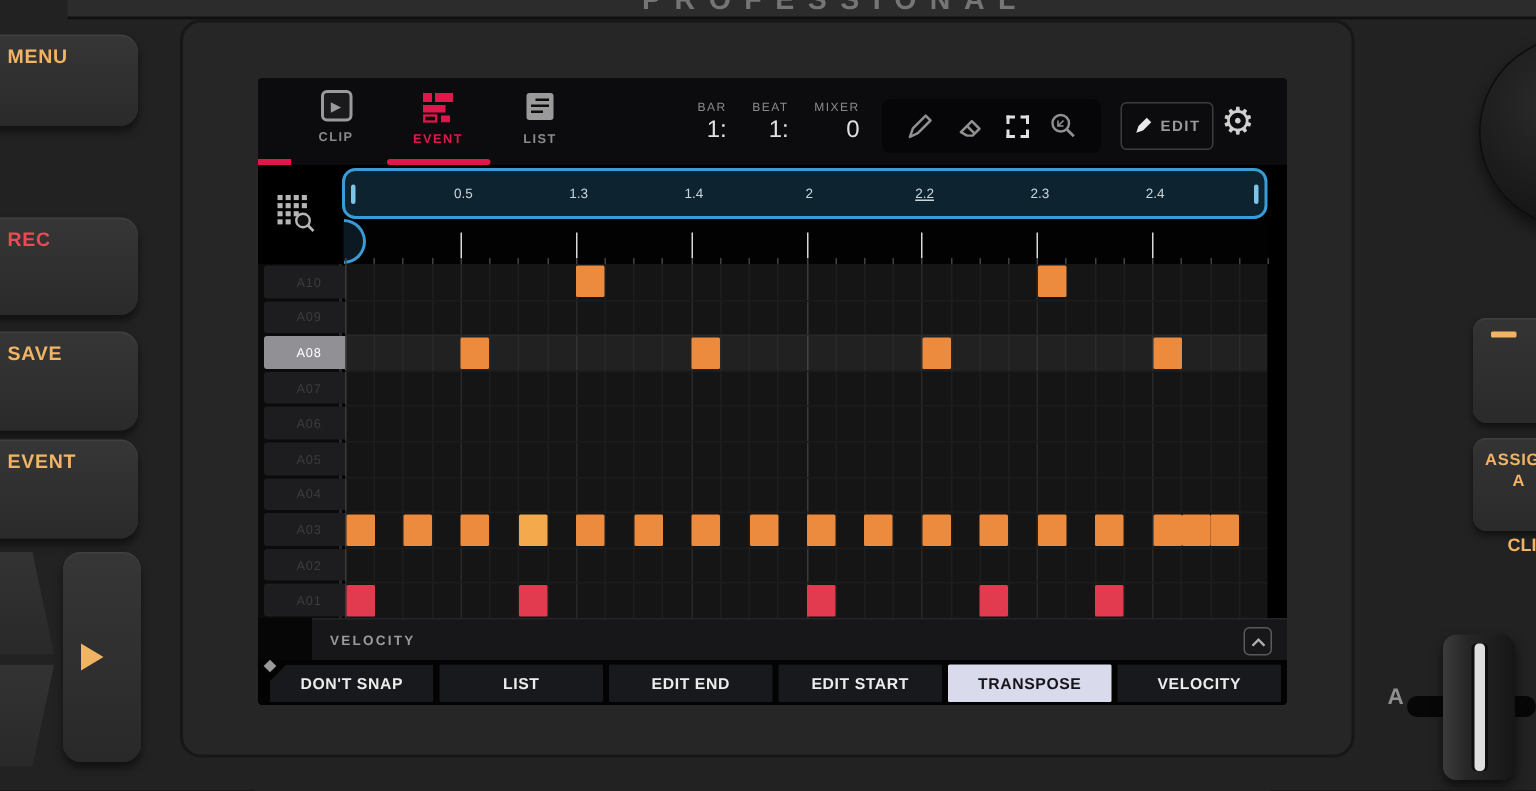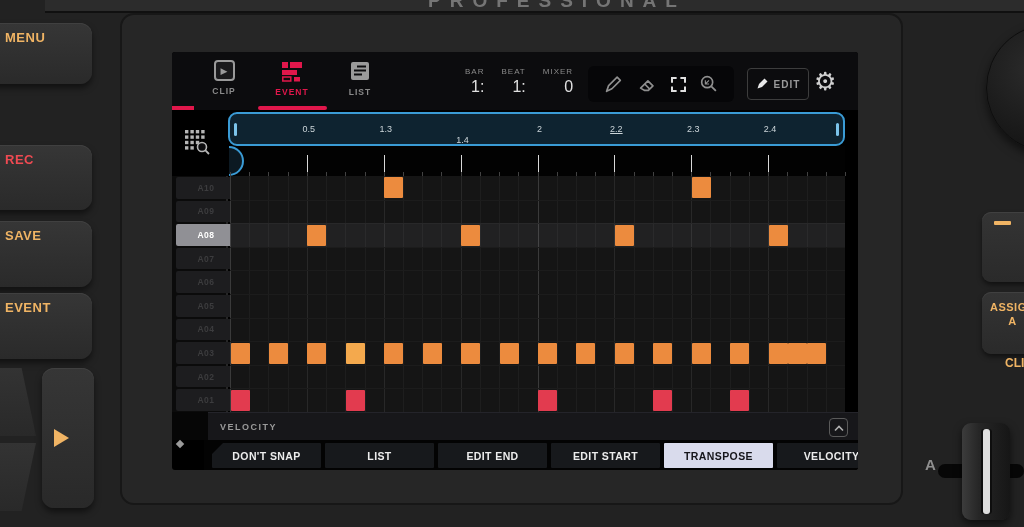--- a/index.html
+++ b/index.html
@@ -68,36 +68,36 @@
   .tl-label{position:absolute;top:0;height:100%;display:flex;align-items:center;transform:translateX(-50%);
             color:#ccd5d9;font-size:9px;}
   .gridzoom{position:absolute;left:11px;top:76px;}
   .ruler{position:absolute;left:58px;top:94px;width:615px;height:30px;background:#020202;}
   .playhead{position:absolute;left:-1px;top:0px;width:15px;height:30px;border:2px solid #3a9bd5;border-left:none;
             border-radius:0 15px 15px 0;background:rgba(22,45,62,.55);}
   .beat-tick{position:absolute;top:9px;width:1px;height:17px;background:#d8d8d8;}
   .mini-tick{position:absolute;bottom:0;width:1px;height:4px;background:#424242;}
   .track-col{position:absolute;left:0;top:124px;width:56px;height:236px;background:#0b0b0b;border-right:2px solid #262626;}
   .track-label{position:absolute;left:4px;width:60px;height:21.5px;background:#1d1d1f;border-radius:2px;
-               color:#3c3c3e;font-size:8.5px;font-weight:bold;display:flex;align-items:center;
+               color:#3c3c3e;font-size:8.5px;font-weight:normal;display:flex;align-items:center;
                justify-content:center;letter-spacing:.5px;}
   .track-label.selected{background:#909095;color:#fff;}
   #grid{position:absolute;left:58px;top:124px;width:615px;height:236px;background:#151515;overflow:hidden;}
   .vline{position:absolute;top:0;bottom:0;width:1px;z-index:1;}
   .hline{position:absolute;left:0;right:0;height:1px;background:#1c1c1c;z-index:1;}
   .row-hl{position:absolute;left:0;right:0;height:23.6px;background:rgba(235,235,255,.06);z-index:2;}
   .note{position:absolute;width:19px;height:21px;border-radius:1px;z-index:3;}
   .note.orange{background:#ec8b3e;} .note.bright{background:#f4a94d;} .note.red{background:#e23b4f;}
   .vel-bar{position:absolute;left:36px;top:360px;width:650px;height:28px;background:#17171a;
            border-top:1px solid #24242a;display:flex;align-items:center;}
   .vel-label{margin-left:12px;color:#9a9a9a;font-size:9px;font-weight:bold;letter-spacing:1.5px;}
   .chev-btn{position:absolute;right:10px;top:5px;width:19px;height:19px;border:1px solid #5a5a5a;border-radius:4px;
             display:flex;align-items:center;justify-content:center;}
   .bottom-strip{position:absolute;left:0;top:388px;width:686px;height:30px;background:#030303;
-                display:flex;gap:4px;padding:3px 4px 2px 8px;margin-left:32px;}
+                display:flex;gap:4px;padding:3px 4px 2px 8px;}
   .bottom-btn{flex:1;background:#17191c;color:#ececec;font-size:10.5px;font-weight:bold;display:flex;
               align-items:center;justify-content:center;letter-spacing:.4px;border-radius:1px;white-space:nowrap;}
   .bottom-btn.active{background:#d9dbec;color:#15151a;}
   .bottom-btn:first-child{clip-path:polygon(11px 0,100% 0,100% 100%,0 100%,0 11px);}
   .snap-diamond{position:absolute;left:5px;top:389px;width:6px;height:6px;background:#9a9a9a;
                 transform:rotate(45deg);z-index:4;}
 </style>
 </head>
 <body>
 
@@ -213,21 +213,21 @@
       </div>
       <div class="gear">⚙</div>
     </div>
 
     <div class="tl-row">
       <span class="tl-handle" style="left:4px;"></span>
       <span class="tl-handle" style="right:4px;"></span>
 
     <div class="tl-label" style="left: 78.875px;">0.5</div>
         <div class="tl-label" style="left: 155.75px;">1.3</div>
-        <div class="tl-label" style="left: 232.625px; margin-top: 11px;">1.4</div>
+        <div class="tl-label" style="left: 232.625px;">1.4</div>
         <div class="tl-label" style="left: 309.5px;">2</div>
         <div class="tl-label" style="left: 386.375px; text-decoration: underline;">2.2</div>
         <div class="tl-label" style="left: 463.25px;">2.3</div>
         <div class="tl-label" style="left: 540.125px;">2.4</div>
       </div>
 
     <svg class="gridzoom" width="28" height="28" viewBox="0 0 28 28">
       <g fill="#b5b5b5">
         <rect x="2" y="2" width="3.4" height="3.4"></rect>
           <rect x="7.4" y="2" width="3.4" height="3.4"></rect>

